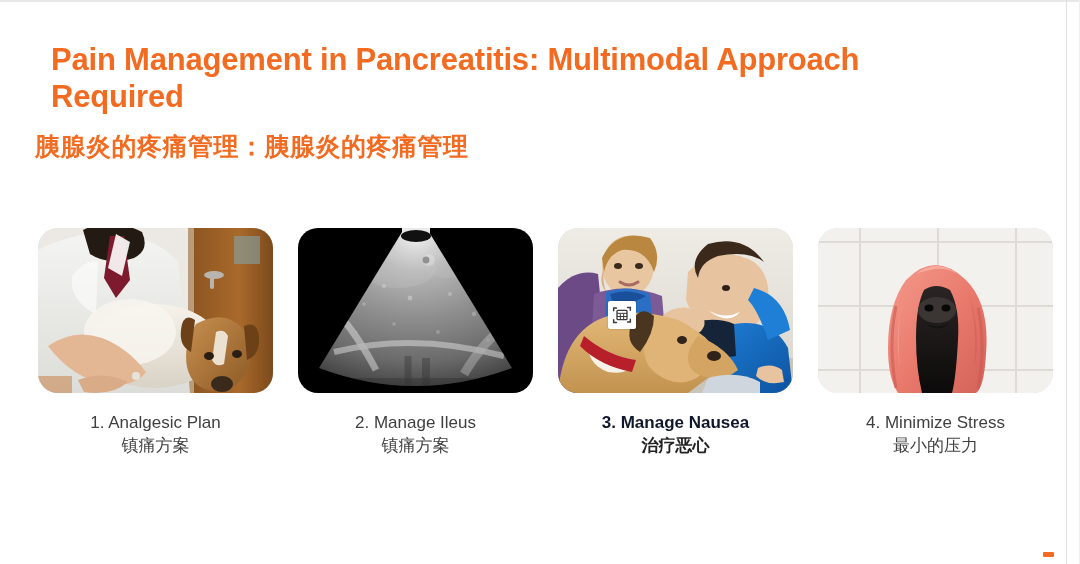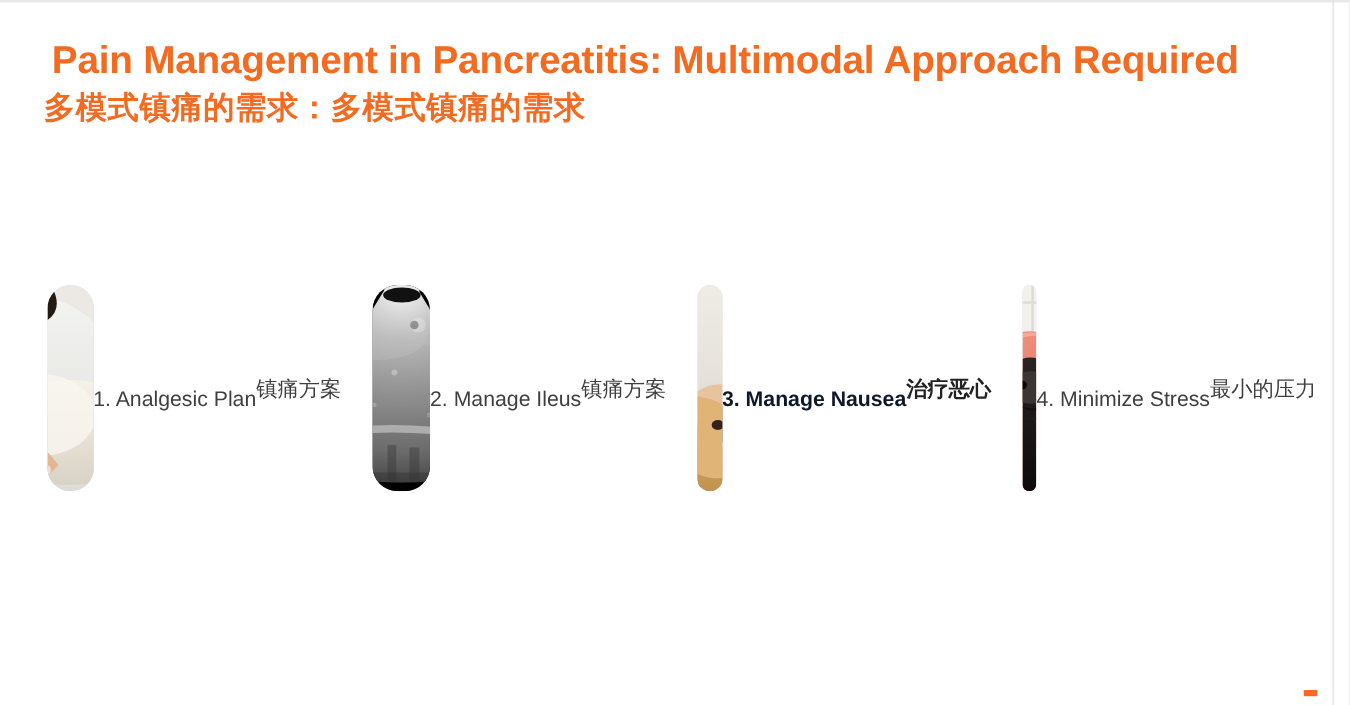--- a/index.html
+++ b/index.html
@@ -48,22 +48,21 @@
     left: 35px;
     top: 26px;
     width: 960px;
   }
   .title-en {
     color: #F26B21;
     font-size: 31px;
     font-weight: bold;
     line-height: 1.18;
     letter-spacing: -0.2px;
-    margin: 4px;
-    text-align: right;
+    margin: 16px;
   }
   .title-zh {
     color: #F26B21;
     font-size: 25px;
     font-weight: bold;
     line-height: 1.2;
     margin: 4px 0 0 0;
     letter-spacing: 0.5px;
   }
 
@@ -72,21 +71,21 @@
     position: absolute;
     left: 38px;
     top: 228px;
     width: 1005px;
     display: flex;
     gap: 25px;
   }
   .card {
     width: 235px;
     display: flex;
-    flex-direction: row;
+    flex-direction: column;
     align-items: center;
     justify-content: flex-end;
   }
   .thumb {
     position: relative;
     width: 235px;
     height: 165px;
     border-radius: 20px;
     overflow: hidden;
     background: #ddd;
@@ -143,21 +142,21 @@
 <body>
 
 <div class="slide">
 
   <div class="frame-top"></div>
   <div class="frame-right"></div>
   <div class="frame-right2"></div>
 
   <div class="title-block">
     <h1 class="title-en">Pain Management in Pancreatitis: Multimodal Approach Required</h1>
-    <h2 class="title-zh">多模式镇痛的需求：多模式镇痛的需求</h2>
+    <h2 class="title-zh">胰腺炎的疼痛管理：胰腺炎的疼痛管理</h2>
   </div>
 
   <div class="card-row">
 
     <div class="card">
       <div class="thumb">
         <svg viewBox="0 0 235 165" preserveAspectRatio="xMidYMid slice">
           <defs>
             <linearGradient id="coat1" x1="0" y1="0" x2="0" y2="1">
               <stop offset="0%" stop-color="#f4f4f2"></stop>

